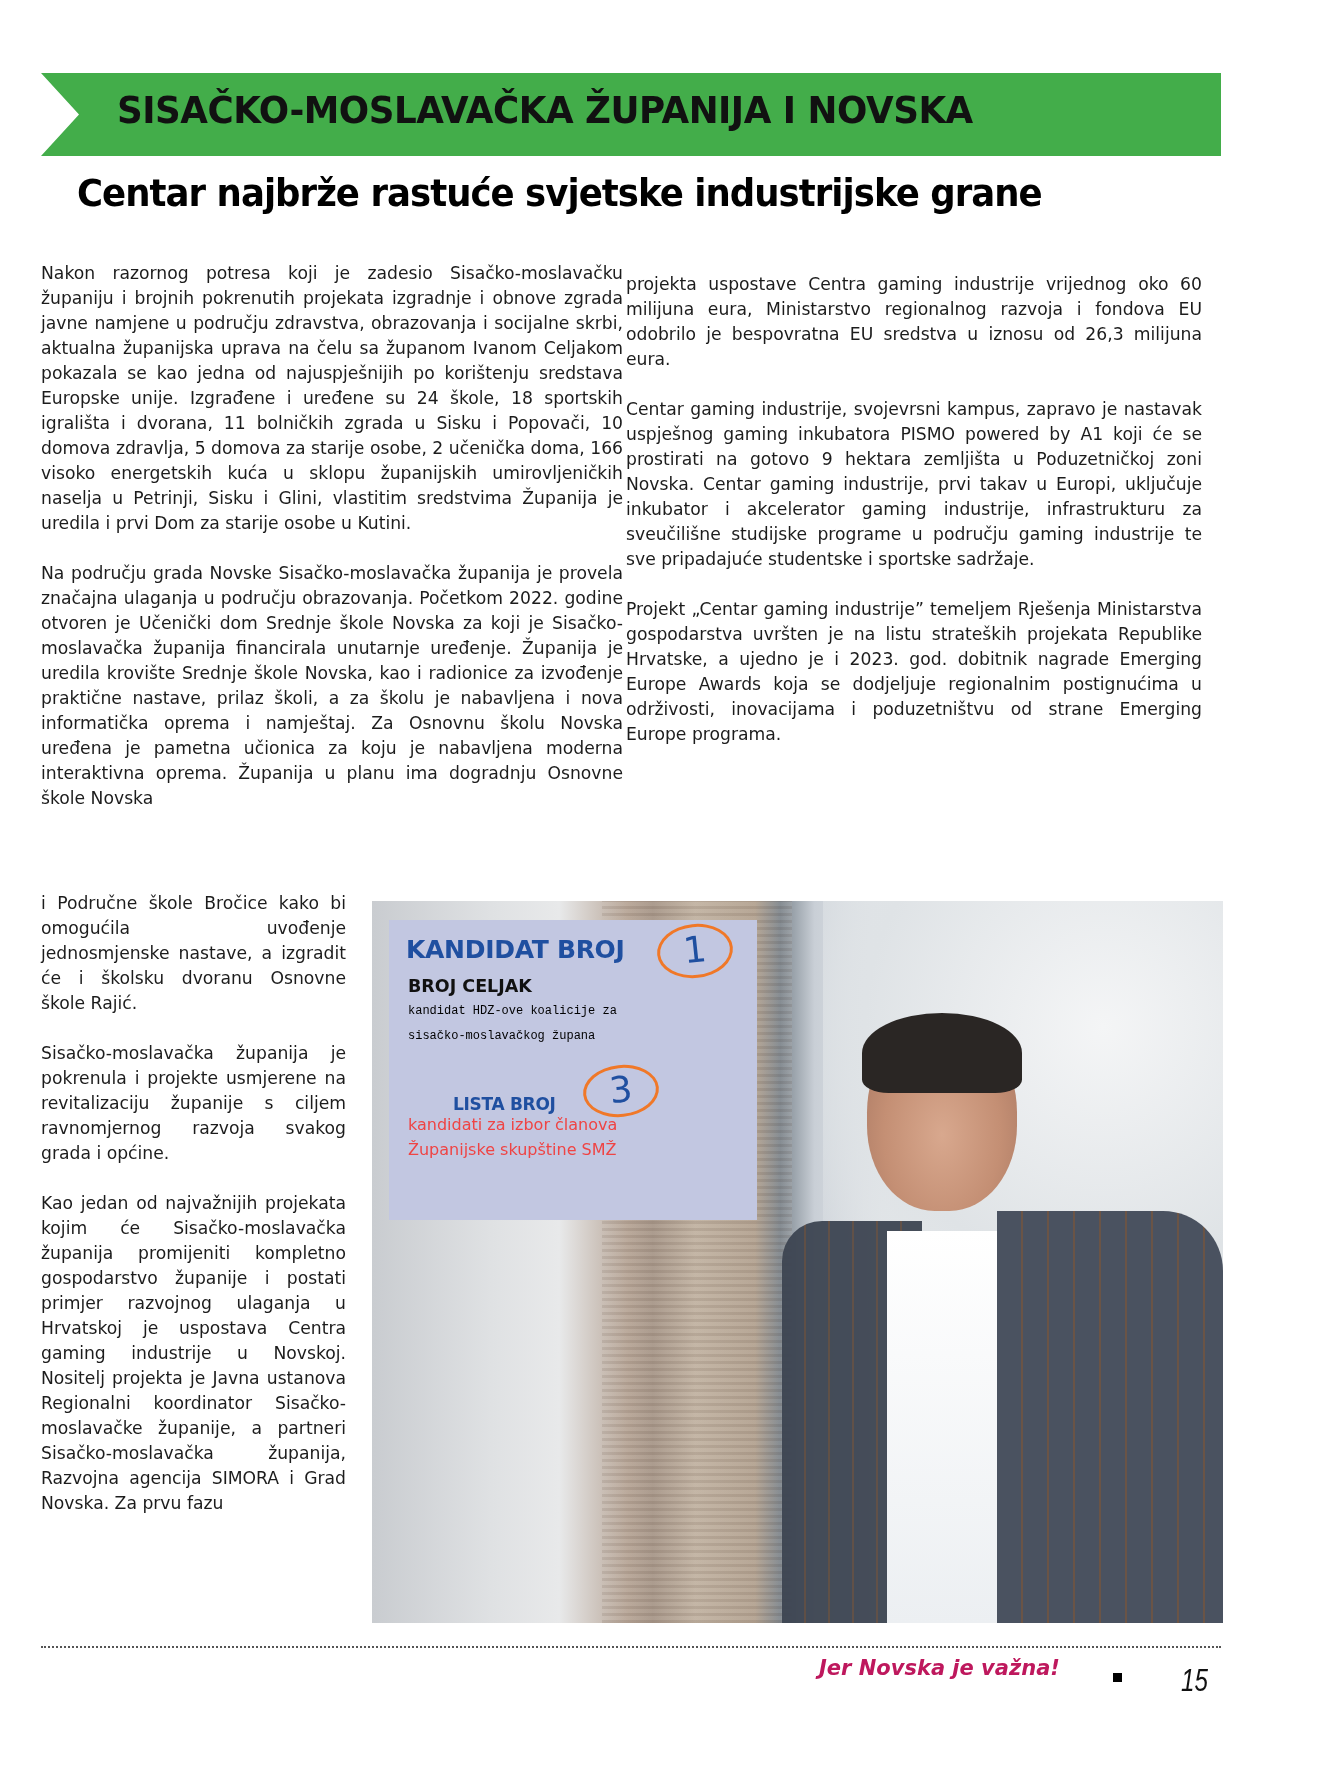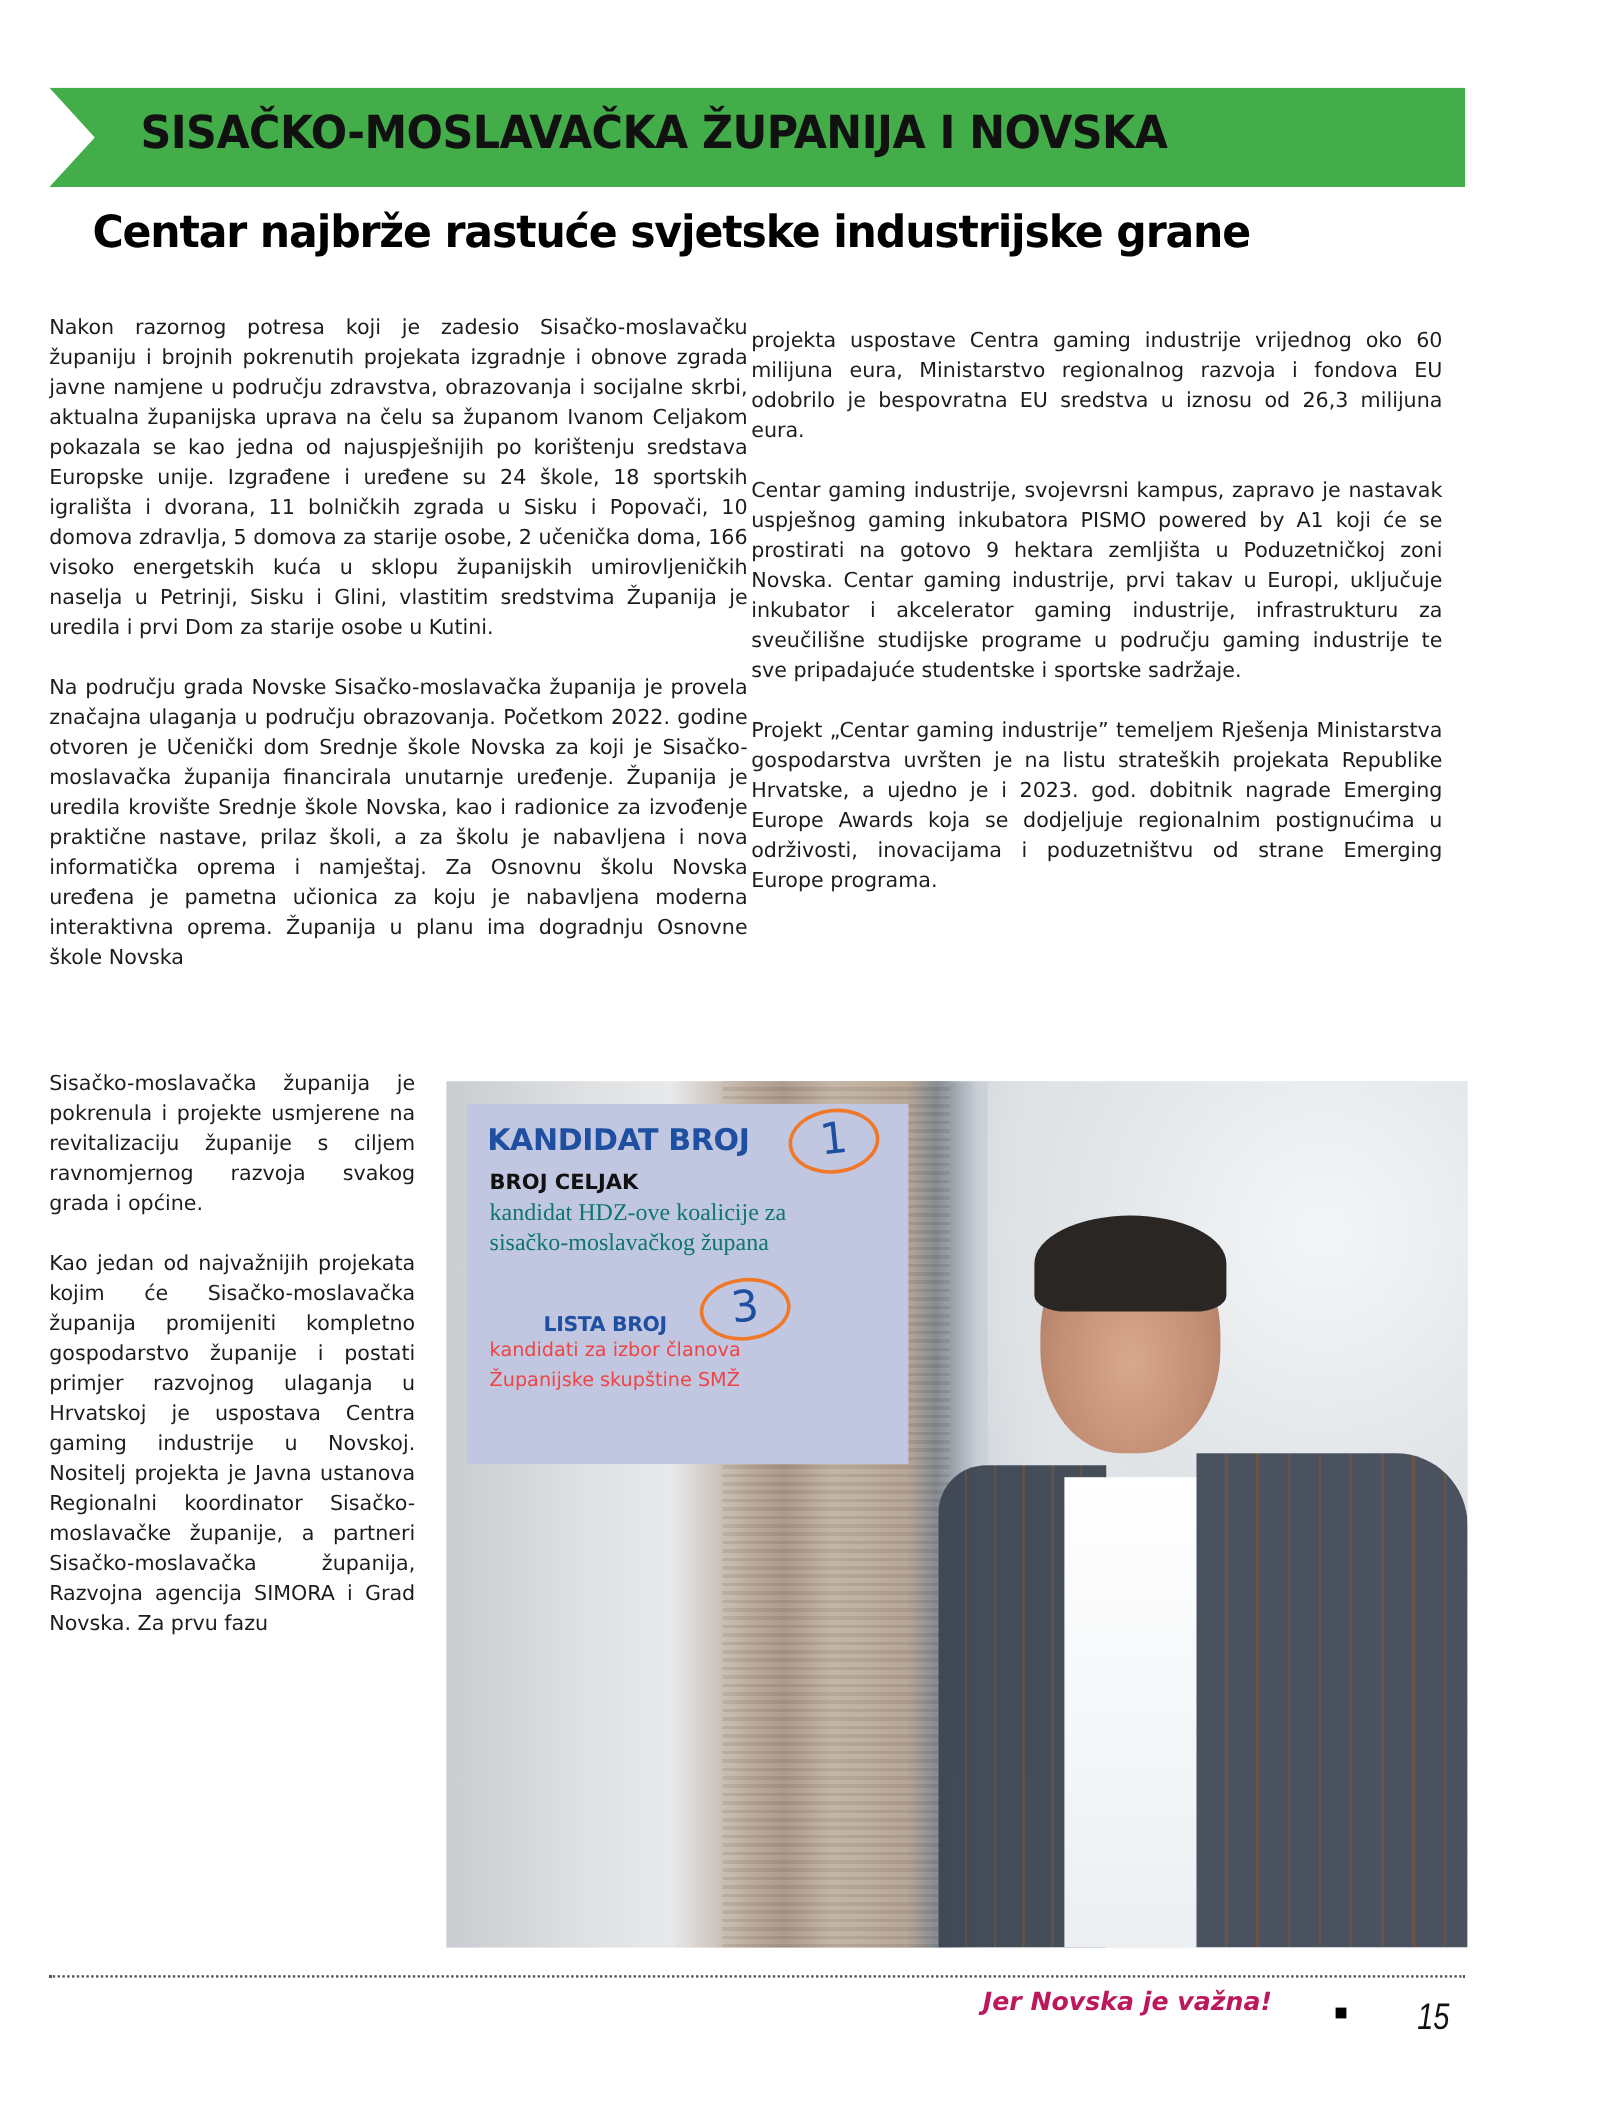--- a/index.html
+++ b/index.html
@@ -37,21 +37,21 @@
                   background: repeating-linear-gradient(90deg, #4a5260 0 24px, #6a5446 24px 26px), repeating-linear-gradient(0deg, transparent 0 24px, rgba(110,85,70,0.6) 24px 26px), #454d5b; }
 
   .info-box { position: absolute; left: 389px; top: 920px; width: 368px; height: 300px; background: #c2c7e1; }
   .kandidat-title { position: absolute; left: 406px; top: 935px; font-family: "DejaVu Sans", sans-serif; font-weight: bold;
                     font-size: 25px; color: #1f4fa0; white-space: nowrap; letter-spacing: -0.3px; }
   .num-circle { position: absolute; border: 3px solid #f07828; border-radius: 50%; color: #1f4fa0;
                 font-family: "DejaVu Sans", sans-serif; font-size: 36px; text-align: center; }
   .num1 { left: 657px; top: 924px; width: 70px; height: 48px; line-height: 46px; transform: rotate(-6deg); }
   .num3 { left: 583px; top: 1065px; width: 70px; height: 46px; line-height: 44px; transform: rotate(-6deg); }
   .cand-name { position: absolute; left: 408px; top: 976px; font-family: "DejaVu Sans", sans-serif; font-weight: bold; font-size: 17.5px; color: #111; white-space: nowrap; }
-  .cand-sub { position: absolute; left: 408px; top: 999px; font-family: Liberation Serif, serif; font-size: 20px; line-height: 25px; color: #0f766e; white-space: nowrap; }
+  .cand-sub { position: absolute; left: 408px; top: 999px; font-family: Liberation Mono, monospace; font-size: 12px; line-height: 25px; color: #000000; white-space: nowrap; }
   .lista-title { position: absolute; left: 406px; top: 1094px; font-family: "DejaVu Sans", sans-serif; font-weight: bold; font-size: 17px; color: #1f4fa0; white-space: nowrap; letter-spacing: -0.3px; margin-left: 47px; }
   .lista-sub { position: absolute; left: 408px; top: 1112px; font-family: "DejaVu Sans", sans-serif; font-size: 16px; line-height: 25px; color: #ef4444; white-space: nowrap; }
 
   .footer-rule { position: absolute; left: 41px; top: 1646px; width: 1180px; height: 0; border-top: 2px dotted #555; }
   .slogan { position: absolute; left: 819px; top: 1656px; font-family: "DejaVu Sans", sans-serif; font-style: italic; font-weight: bold;
             font-size: 21px; color: #be185d; white-space: nowrap; }
   .page-bullet { position: absolute; left: 1113px; top: 1673px; width: 9px; height: 9px; background: #000; }
   .page-num { position: absolute; left: 1181px; top: 1663px; font-family: "Liberation Sans", sans-serif; font-style: italic; font-size: 31px; color: #111; transform: scaleX(0.78); transform-origin: left; }
 </style>
 </head>
@@ -60,20 +60,21 @@
 <div class="banner"></div>
 <div class="banner-title">SISAČKO-MOSLAVAČKA ŽUPANIJA I NOVSKA</div>
 <h1 class="headline" style="margin:0">Centar najbrže rastuće svjetske industrijske grane</h1>
 
 <div class="col col-left-top">
   <p>Nakon razornog potresa koji je zadesio Sisačko-moslavačku županiju i brojnih pokrenutih projekata izgradnje i obnove zgrada javne namjene u području zdravstva, obrazovanja i socijalne skrbi, aktualna županijska uprava na čelu sa županom Ivanom Celjakom pokazala se kao jedna od najuspješnijih po korištenju sredstava Europske unije. Izgrađene i uređene su 24 škole, 18 sportskih igrališta i dvorana, 11 bolničkih zgrada u Sisku i Popovači, 10 domova zdravlja, 5 domova za starije osobe, 2 učenička doma, 166 visoko energetskih kuća u sklopu županijskih umirovljeničkih naselja u Petrinji, Sisku i Glini, vlastitim sredstvima Županija je uredila i prvi Dom za starije osobe u Kutini.</p>
   <p>Na području grada Novske Sisačko-moslavačka županija je provela značajna ulaganja u području obrazovanja. Početkom 2022. godine otvoren je Učenički dom Srednje škole Novska za koji je Sisačko-moslavačka županija financirala unutarnje uređenje. Županija je uredila krovište Srednje škole Novska, kao i radionice za izvođenje praktične nastave, prilaz školi, a za školu je nabavljena i nova informatička oprema i namještaj. Za Osnovnu školu Novska uređena je pametna učionica za koju je nabavljena moderna interaktivna oprema. Županija u planu ima dogradnju Osnovne škole Novska</p>
 </div>
 
 <div class="col col-left-bottom">
+  <p>i Područne škole Bročice kako bi omogućila uvođenje jednosmjenske nastave, a izgradit će i školsku dvoranu Osnovne škole Rajić.</p>
   <p>Sisačko-moslavačka županija je pokrenula i projekte usmjerene na revitalizaciju županije s ciljem ravnomjernog razvoja svakog grada i općine.</p>
   <p>Kao jedan od najvažnijih projekata kojim će Sisačko-moslavačka županija promijeniti kompletno gospodarstvo županije i postati primjer razvojnog ulaganja u Hrvatskoj je uspostava Centra gaming industrije u Novskoj. Nositelj projekta je Javna ustanova Regionalni koordinator Sisačko-moslavačke županije, a partneri Sisačko-moslavačka županija, Razvojna agencija SIMORA i Grad Novska. Za prvu fazu</p>
 </div>
 
 <div class="col col-right">
   <p>projekta uspostave Centra gaming industrije vrijednog oko 60 milijuna eura, Ministarstvo regionalnog razvoja i fondova EU odobrilo je bespovratna EU sredstva u iznosu od 26,3 milijuna eura.</p>
   <p>Centar gaming industrije, svojevrsni kampus, zapravo je nastavak uspješnog gaming inkubatora PISMO powered by A1 koji će se prostirati na gotovo 9 hektara zemljišta u Poduzetničkoj zoni Novska. Centar gaming industrije, prvi takav u Europi, uključuje inkubator i akcelerator gaming industrije, infrastrukturu za sveučilišne studijske programe u području gaming industrije te sve pripadajuće studentske i sportske sadržaje.</p>
   <p>Projekt „Centar gaming industrije” temeljem Rješenja Ministarstva gospodarstva uvršten je na listu strateških projekata Republike Hrvatske, a ujedno je i 2023. god. dobitnik nagrade Emerging Europe Awards koja se dodjeljuje regionalnim postignućima u održivosti, inovacijama i poduzetništvu od strane Emerging Europe programa.</p>
 </div>
 

